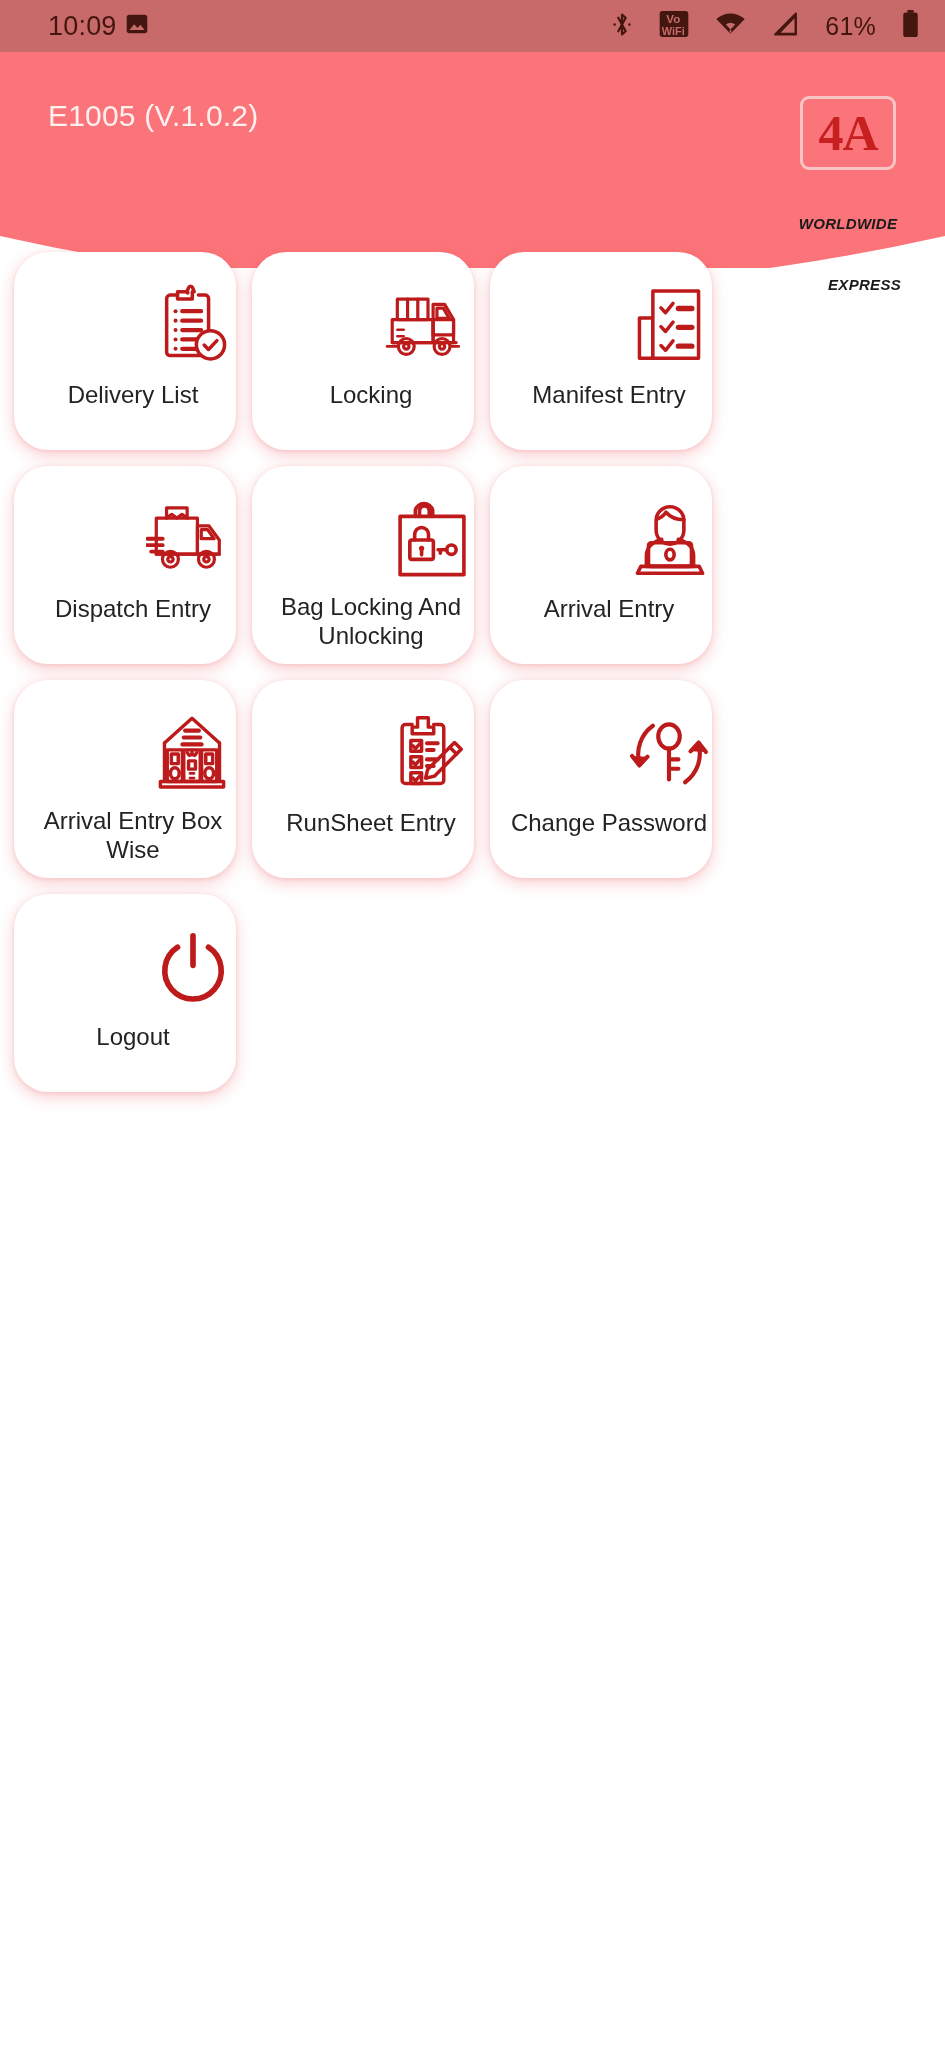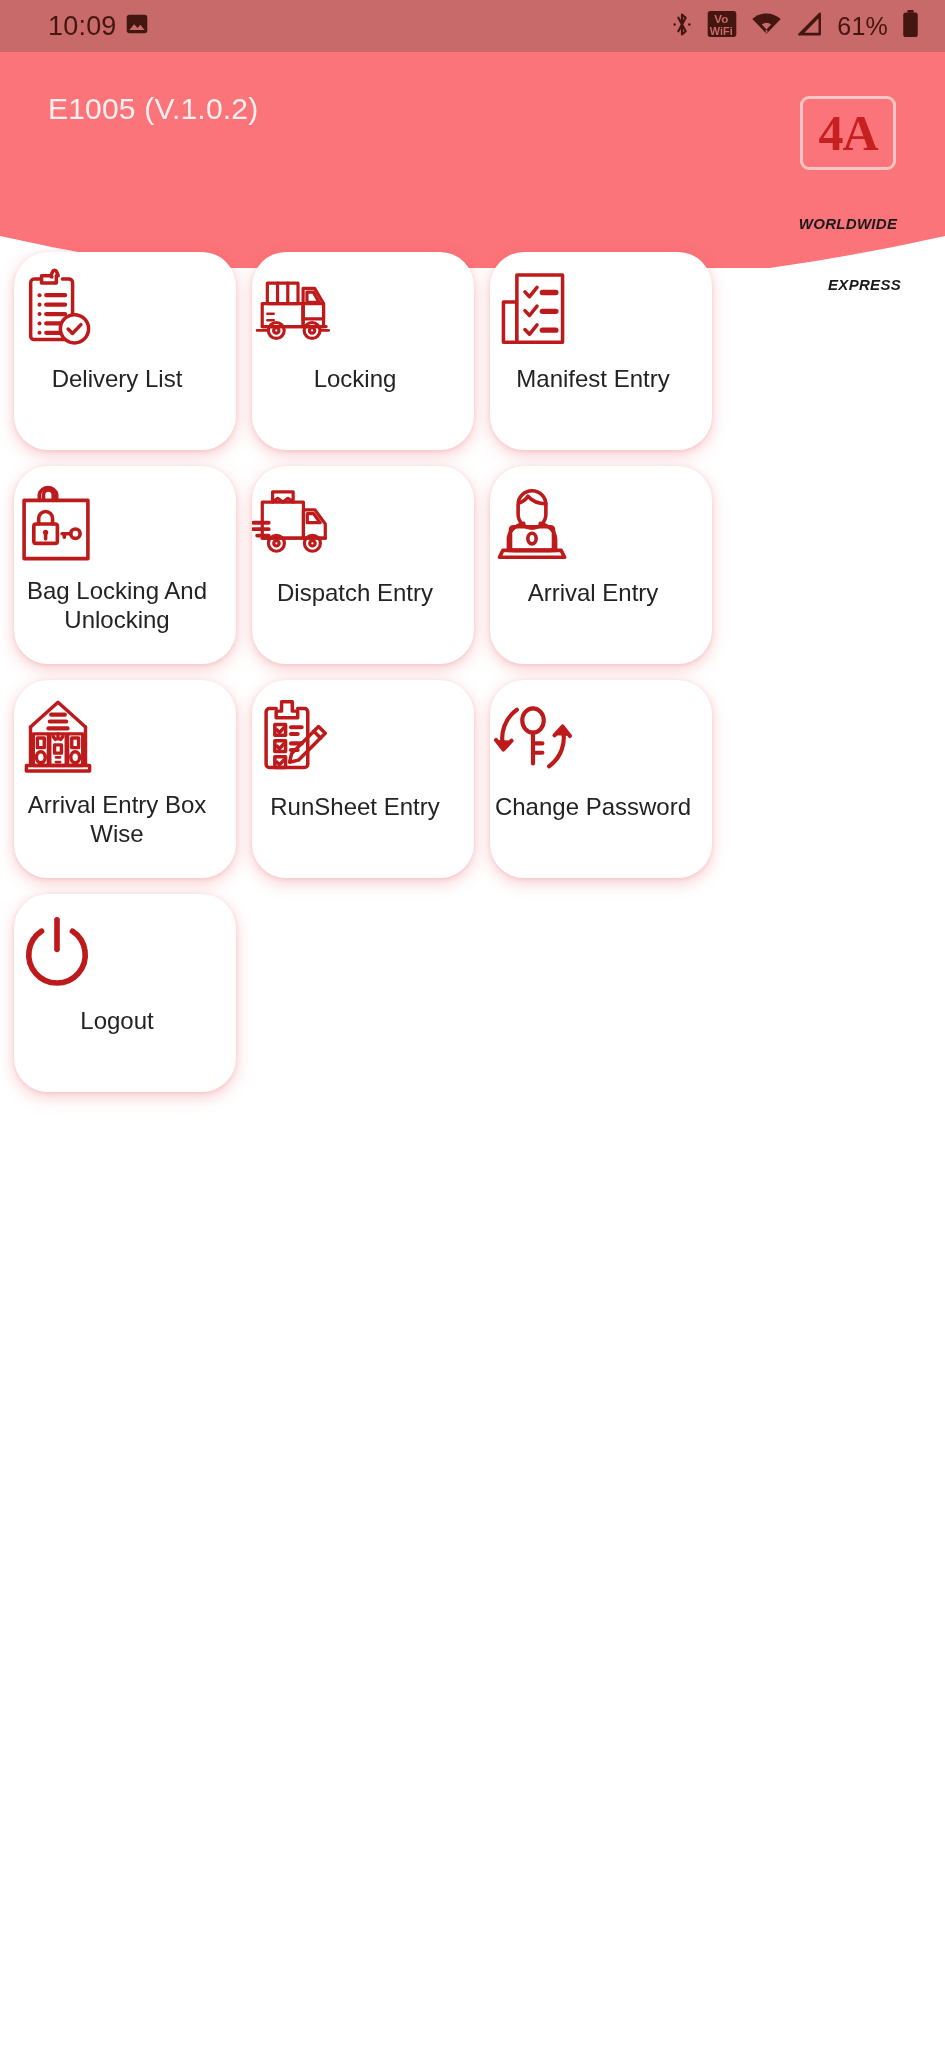--- a/index.html
+++ b/index.html
@@ -37,21 +37,21 @@
   .status-time {
     font-size: 27px;
     font-weight: 400;
     color: #43160f;
     letter-spacing: .2px;
   }
   .status-right {
     margin-left: auto;
     display: flex;
     align-items: center;
-    gap: 14px;
+    gap: 26px;
   }
   .status-pct {
     font-size: 25px;
     color: #43160f;
     letter-spacing: .2px;
   }
   .sicon { display: block; }
 
   
   .header {
@@ -74,20 +74,21 @@
   }
   .header-titles { display: flex; flex-direction: column; }
   .app-title {
     font-size: 39px;
     font-weight: bold;
     color: #ffffff;
     line-height: 1.08;
     letter-spacing: .2px;
   }
   .app-sub {
+    margin-top: 7px;
     font-size: 30px;
     font-weight: 400;
     color: #fdf0ef;
     line-height: 1.1;
     letter-spacing: .2px;
   }
   .logo {
     margin-left: auto;
     margin-top: 4px;
     display: flex;
@@ -137,23 +138,23 @@
   .card {
     position: relative;
     width: 222px;
     height: 198px;
     background: #ffffff;
     border-radius: 34px;
     box-shadow: 0 5px 16px rgba(236,90,95,0.30),
                 0 1px 4px rgba(236,90,95,0.18);
     display: flex;
     flex-direction: column;
-    align-items: flex-start;
+    align-items: flex-end;
     justify-content: flex-start;
-    padding-top: 12px;
+    padding-top: 28px;
     cursor: pointer;
   }
   .card-icon {
     height: 92px;
     display: flex;
     align-items: center;
     justify-content: center;
   }
   .card-label {
     margin-top: 8px;
@@ -289,53 +290,53 @@
           <path d="M39 19h10" stroke-width="4"></path>
           <path d="M26 32.5l3.4 3.6 5.6-7"></path>
           <path d="M39 33h10" stroke-width="4"></path>
           <path d="M26 46.5l3.4 3.6 5.6-7"></path>
           <path d="M39 47h10" stroke-width="4"></path>
         </svg>
       </div>
       <div class="card-label">Manifest Entry</div>
     </div>
 
-    <div class="card tall">
-      <div class="card-icon">
-        <svg width="84" height="86" viewBox="0 0 60 62" fill="none" stroke="#bd1b1b" stroke-width="2.6" stroke-linecap="round" stroke-linejoin="round">
-          <path d="M18 14V9.5A6.5 6.5 0 0130.5 9.5V14"></path>
-          <path d="M21 14v-4a3.5 3.5 0 017 0v4"></path>
-          <rect x="7" y="14" width="46" height="42"></rect>
-          <rect x="14" y="31" width="17" height="14" rx="1.6"></rect>
-          <path d="M17.5 31v-4a5 5 0 0110 0v4"></path>
-          <circle cx="22.5" cy="37" r="1.9" fill="#bd1b1b" stroke="none"></circle>
-          <path d="M22.5 38.5v3.2"></path>
-          <circle cx="44" cy="38" r="3.4"></circle>
-          <path d="M40.6 38h-6.2M36 38v2.6"></path>
-        </svg>
-      </div>
-      <div class="card-label">Bag Locking And Unlocking</div>
-    </div>
-
     <div class="card">
       <div class="card-icon">
         <svg width="90" height="82" viewBox="0 0 70 58" fill="none" stroke="#bd1b1b" stroke-width="2.5" stroke-linecap="round" stroke-linejoin="round">
           <path d="M16 4h16v8l-4-3-4 3-4-3-4 3z"></path>
           <rect x="8" y="12" width="32" height="28"></rect>
           <path d="M40 18h9l8 11v11H40z"></path>
           <path d="M43 21h5l5 7h-10z"></path>
           <path d="M8 40h49"></path>
           <circle cx="19" cy="44" r="6.2"></circle>
           <circle cx="19" cy="44" r="2.1"></circle>
           <circle cx="47" cy="44" r="6.2"></circle>
           <circle cx="47" cy="44" r="2.1"></circle>
           <path d="M1 28h12M1 33h12M4 38h9" stroke-width="3"></path>
         </svg>
       </div>
       <div class="card-label">Dispatch Entry</div>
+    </div>
+
+    <div class="card tall">
+      <div class="card-icon">
+        <svg width="84" height="86" viewBox="0 0 60 62" fill="none" stroke="#bd1b1b" stroke-width="2.6" stroke-linecap="round" stroke-linejoin="round">
+          <path d="M18 14V9.5A6.5 6.5 0 0130.5 9.5V14"></path>
+          <path d="M21 14v-4a3.5 3.5 0 017 0v4"></path>
+          <rect x="7" y="14" width="46" height="42"></rect>
+          <rect x="14" y="31" width="17" height="14" rx="1.6"></rect>
+          <path d="M17.5 31v-4a5 5 0 0110 0v4"></path>
+          <circle cx="22.5" cy="37" r="1.9" fill="#bd1b1b" stroke="none"></circle>
+          <path d="M22.5 38.5v3.2"></path>
+          <circle cx="44" cy="38" r="3.4"></circle>
+          <path d="M40.6 38h-6.2M36 38v2.6"></path>
+        </svg>
+      </div>
+      <div class="card-label">Bag Locking And Unlocking</div>
     </div>
 
     <div class="card">
       <div class="card-icon">
         <svg width="84" height="86" viewBox="0 0 60 62" fill="none" stroke="#bd1b1b" stroke-width="2.6" stroke-linecap="round" stroke-linejoin="round">
           <path d="M20 17a10 10 0 0120 0v7a10 10 0 01-20 0z"></path>
           <path d="M20.5 16c3-1 5-2.6 6.6-5 2.6 3 7.4 5.4 12.9 5.4"></path>
           <path d="M24 30.5c-6.5 2-11 6.2-11 11.5v8h34v-8c0-5.3-4.5-9.5-11-11.5"></path>
           <rect x="14.5" y="33" width="31" height="17" rx="2"></rect>
           <ellipse cx="30" cy="41.5" rx="3" ry="3.8"></ellipse>

